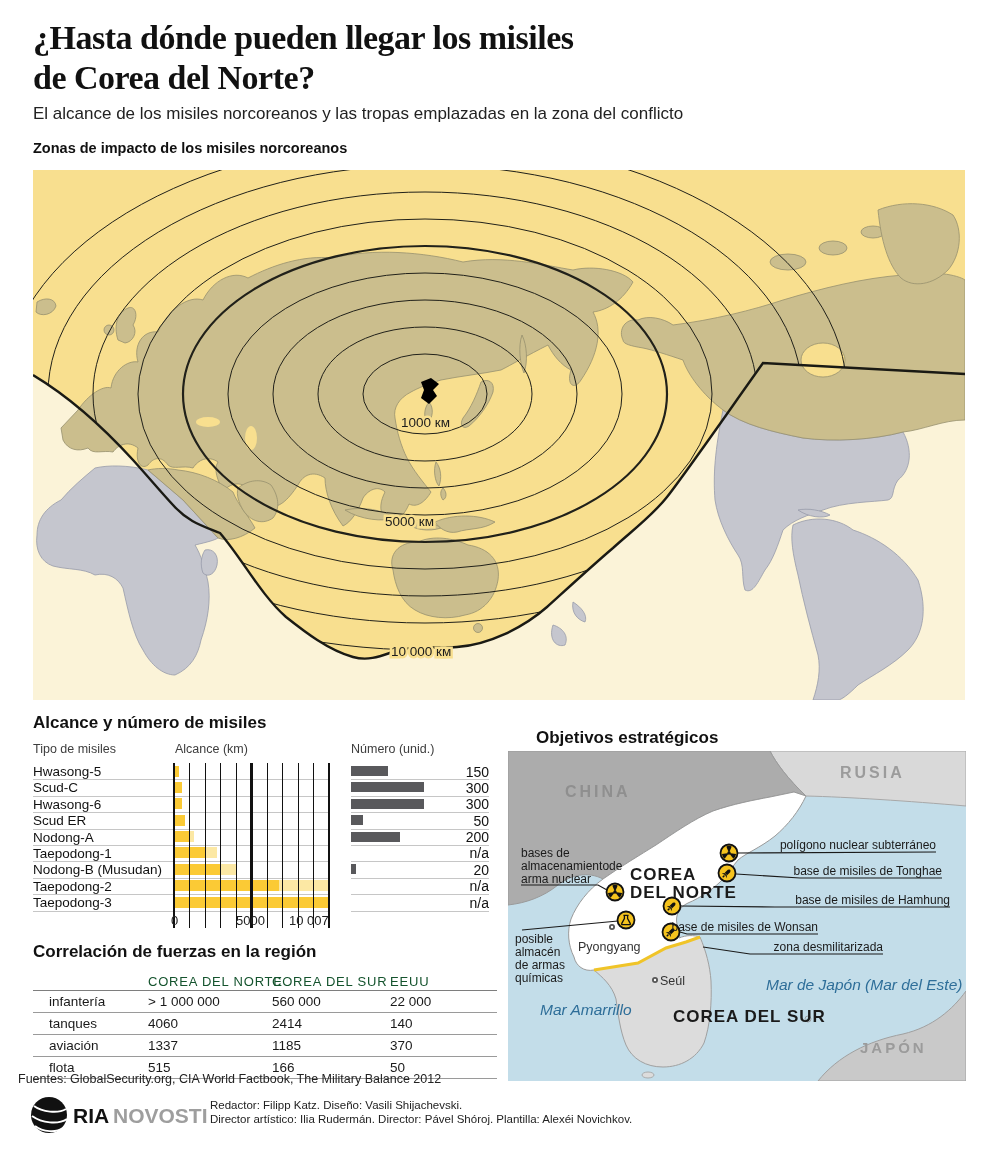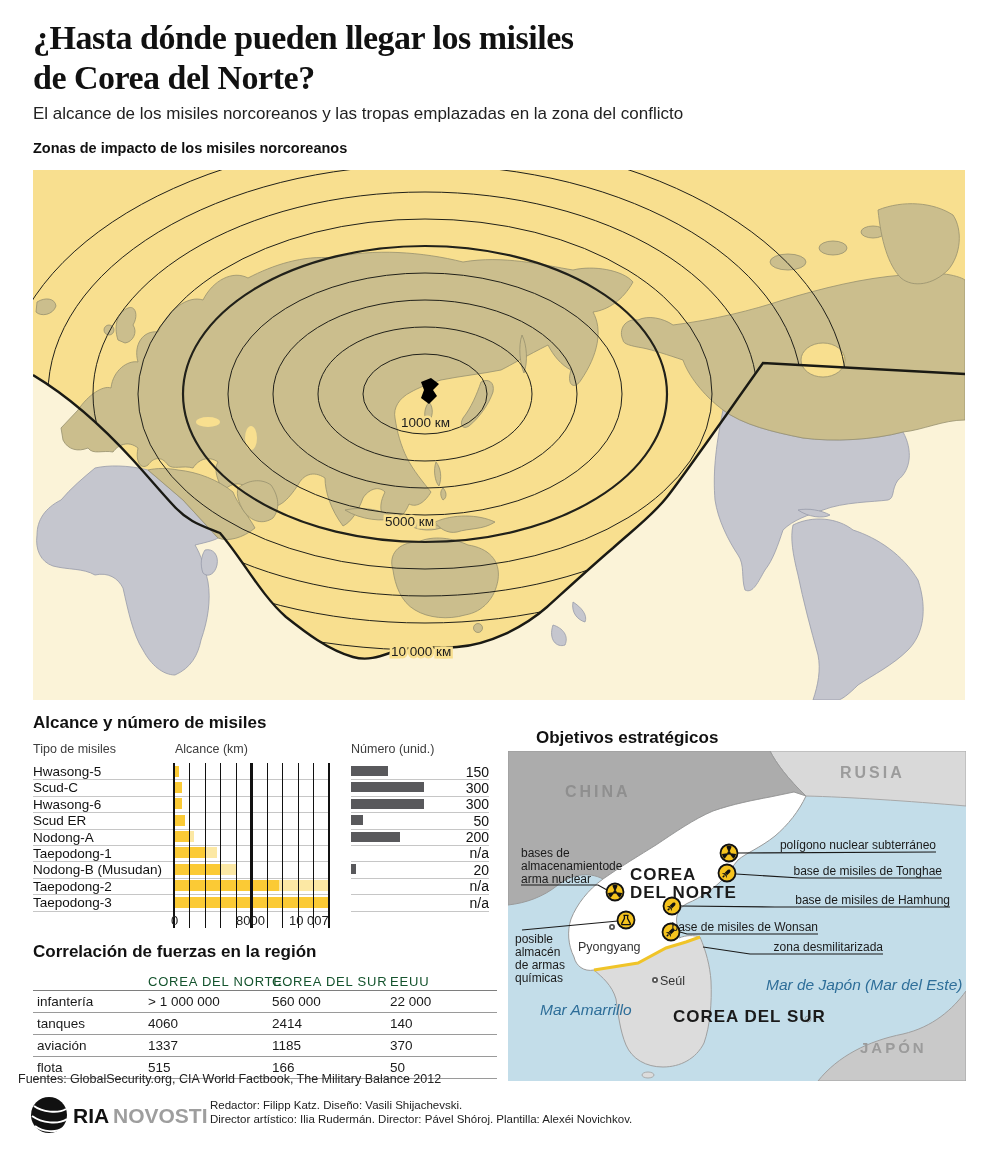--- a/index.html
+++ b/index.html
@@ -36,21 +36,21 @@
   #maxis span{position:absolute;top:2px;}
   
   #forces{left:33px;top:942px;width:464px;}
   #forces .cols{position:relative;height:18px;margin-top:10px;font-size:13px;color:#14532d;
                 letter-spacing:0.8px;}
   #forces .cols span{position:absolute;top:2px;}
   #forces .frow{position:relative;height:21px;border-top:1px solid #9a9a9a;font-size:13.5px;}
   #forces .frow span{position:absolute;top:3px;}
   #forces .frow:first-of-type{border-top:1px solid #7e7e7e;}
   #forces #flast{border-top:1px solid #9a9a9a;height:0;}
-  .c0{left:4px;text-align:right;} .c1{left:115px;} .c2{left:239px;} .c3{left:357px;text-align:center;}
+  .c0{left:16px;text-align:right;} .c1{left:115px;} .c2{left:239px;} .c3{left:357px;text-align:center;}
   #fuentes{left:18px;top:1072px;font-size:12.5px;color:#222;}
   
   #objhead{left:536px;top:713px;margin-top:15px;}
   #koreamap{left:508px;top:751px;width:458px;height:330px;}
   
   #logo{left:28px;top:1092px;width:185px;height:46px;}
   #credits{left:210px;top:1099px;font-size:11.5px;line-height:13.5px;color:#222;}
   svg text{font-family:"Liberation Sans",sans-serif;}
 </style>
 </head>
@@ -258,21 +258,21 @@
         <div class="grid" style="left: 202.5px; width: 1px; height: 165px;"></div>
         <div class="grid" style="left: 217.3px; width: 2.5px; height: 165px;"></div>
         <div class="grid" style="left: 233.5px; width: 1px; height: 165px;"></div>
         <div class="grid" style="left: 249px; width: 1px; height: 165px;"></div>
         <div class="grid" style="left: 264.5px; width: 1px; height: 165px;"></div>
         <div class="grid" style="left: 280px; width: 1px; height: 165px;"></div>
         <div class="grid" style="left: 294.8px; width: 2.5px; height: 165px;"></div>
       </div>
     <div id="maxis">
       <span style="left:138px">0</span>
-      <span style="left:203px">8000</span>
+      <span style="left:203px">5000</span>
       <span style="left:256px">10 007</span>
     </div>
   </div>
 
   <div class="abs" id="forces">
     <div class="h2">Correlación de fuerzas en la región</div>
     <div class="cols">
       <span class="c1">COREA DEL NORTE</span>
       <span class="c2">COREA DEL SUR</span>
       <span class="c3">EEUU</span>

